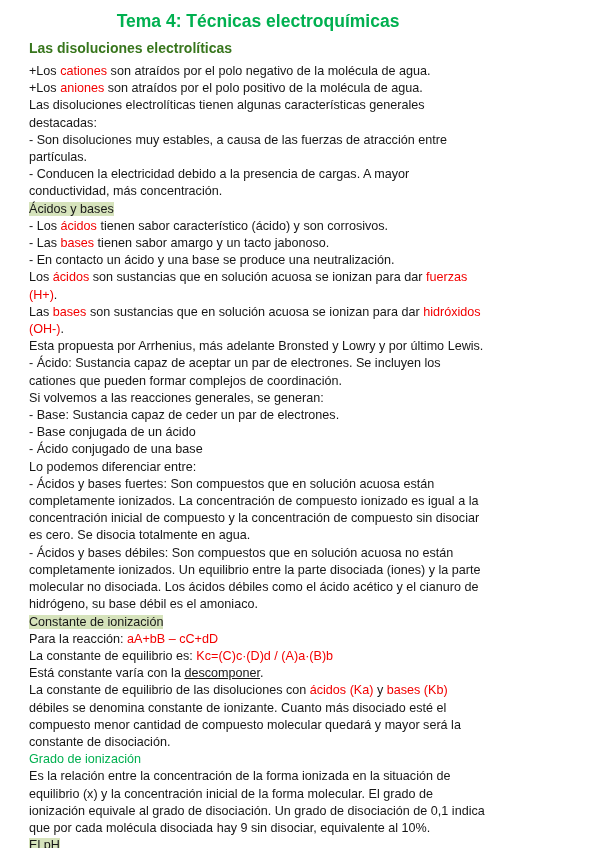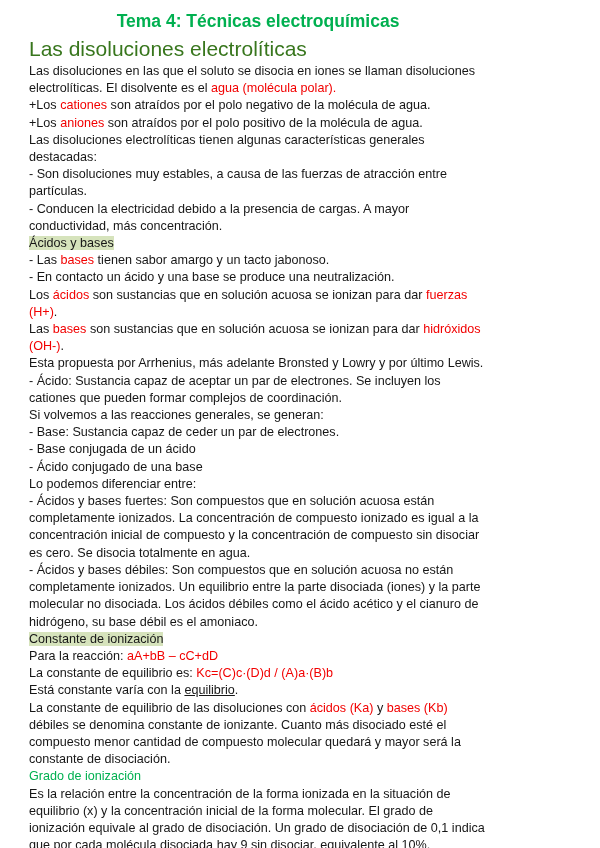--- a/index.html
+++ b/index.html
@@ -25,22 +25,22 @@
   .title{
     text-align:center;
     color:var(--title-green);
     font-weight:bold;
     font-size:17.5px;
     line-height:21px;
     margin:2px 0 7px 0;
   }
   .section-heading{
     color:var(--heading-green);
-    font-weight:normal;
-    font-size:21px;
+    font-weight:bold;
+    font-size:14px;
     line-height:19px;
     margin:0 0 5px 0;
   }
   .para{
     font-size:12.6px;
     line-height:17.2px;
     margin:0;
     color:var(--text-color);
   }
   .red{color:var(--accent-red);}
@@ -50,42 +50,42 @@
   .highlight{background-color:var(--highlight-green);}
   .green{color:var(--green-text);}
 </style>
 </head>
 <body>
 
 <div class="page">
   <h1 class="title">Tema 4: Técnicas electroquímicas</h1>
   <h2 class="section-heading">Las disoluciones electrolíticas</h2>
   <div id="doc-body">
-      <p class="para"><span>Las disoluciones en las que el soluto se disocia en iones se llaman disoluciones electrolíticas. El disolvente es el </span><span class="red">agua (molécula polar).</span></p>
       <p class="para"><span>+Los </span><span class="red">cationes</span><span> son atraídos por el polo negativo de la molécula de agua.</span></p>
       <p class="para"><span>+Los </span><span class="red">aniones</span><span> son atraídos por el polo positivo de la molécula de agua.</span></p>
       <p class="para"><span>Las disoluciones electrolíticas tienen algunas características generales destacadas:</span></p>
       <p class="para"><span>- Son disoluciones muy estables, a causa de las fuerzas de atracción entre partículas.</span></p>
       <p class="para"><span>- Conducen la electricidad debido a la presencia de cargas. A mayor conductividad, más concentración.</span></p>
       <p class="para"><span class="highlight">Ácidos y bases</span></p>
+      <p class="para"><span>- Los </span><span class="red">ácidos</span><span> tienen sabor característico (ácido) y son corrosivos.</span></p>
       <p class="para"><span>- Las </span><span class="red">bases</span><span> tienen sabor amargo y un tacto jabonoso.</span></p>
       <p class="para"><span>- En contacto un ácido y una base se produce una neutralización.</span></p>
       <p class="para"><span>Los </span><span class="red">ácidos</span><span> son sustancias que en solución acuosa se ionizan para dar </span><span class="red">fuerzas (H+)</span><span>.</span></p>
       <p class="para"><span>Las </span><span class="red">bases</span><span> son sustancias que en solución acuosa se ionizan para dar </span><span class="red">hidróxidos (OH-)</span><span>.</span></p>
       <p class="para"><span>Esta propuesta por </span><span class="bold">Arrhenius</span><span>, más adelante </span><span class="bold">Bronsted</span><span> y </span><span class="bold">Lowry</span><span> y por último </span><span class="bold">Lewis</span><span>.</span></p>
       <p class="para"><span>- </span><span class="italic">Ácido</span><span>: Sustancia capaz de aceptar un par de electrones. Se incluyen los cationes que pueden formar complejos de coordinación.</span></p>
       <p class="para"><span>Si volvemos a las reacciones generales, se generan:</span></p>
       <p class="para"><span>- </span><span class="italic">Base</span><span>: Sustancia capaz de ceder un par de electrones.</span></p>
       <p class="para"><span>- Base conjugada de un ácido</span></p>
       <p class="para"><span>- Ácido conjugado de una base</span></p>
       <p class="para"><span>Lo podemos diferenciar entre:</span></p>
       <p class="para"><span>- </span><span class="italic">Ácidos y bases fuertes</span><span>: Son compuestos que en solución acuosa están completamente ionizados. La concentración de compuesto ionizado es igual a la concentración inicial de compuesto y la concentración de compuesto sin disociar es cero. Se disocia totalmente en agua.</span></p>
       <p class="para"><span>- </span><span class="italic">Ácidos y bases débiles</span><span>: Son compuestos que en solución acuosa no están completamente ionizados. Un equilibrio entre la parte disociada (iones) y la parte molecular no disociada. Los ácidos débiles como el ácido acético y el cianuro de hidrógeno, su base débil es el amoniaco.</span></p>
       <p class="para"><span class="highlight">Constante de ionización</span></p>
       <p class="para"><span>Para la reacción: </span><span class="red">aA+bB – cC+dD</span></p>
       <p class="para"><span>La constante de equilibrio es: </span><span class="red">Kc=(C)c·(D)d / (A)a·(B)b</span></p>
-      <p class="para"><span>Está constante varía con la </span><span class="underline">equilibrio</span><span>.</span></p>
+      <p class="para"><span>Está constante varía con la </span><span class="underline">descomponer</span><span>.</span></p>
       <p class="para"><span>La constante de equilibrio de las disoluciones con </span><span class="red">ácidos (Ka)</span><span> y </span><span class="red">bases (Kb)</span><span> débiles se denomina constante de ionizante. Cuanto más disociado esté el compuesto menor cantidad de compuesto molecular quedará y mayor será la constante de disociación.</span></p>
       <p class="para"><span class="green">Grado de ionización</span></p>
       <p class="para"><span>Es la relación entre la concentración de la forma ionizada en la situación de equilibrio (x) y la concentración inicial de la forma molecular. El grado de ionización equivale al grado de disociación. Un grado de disociación de 0,1 indica que por cada molécula disociada hay 9 sin disociar, equivalente al 10%.</span></p>
       <p class="para"><span class="highlight">El pH</span></p>
     </div>
 </div>
 
 </body></html>

